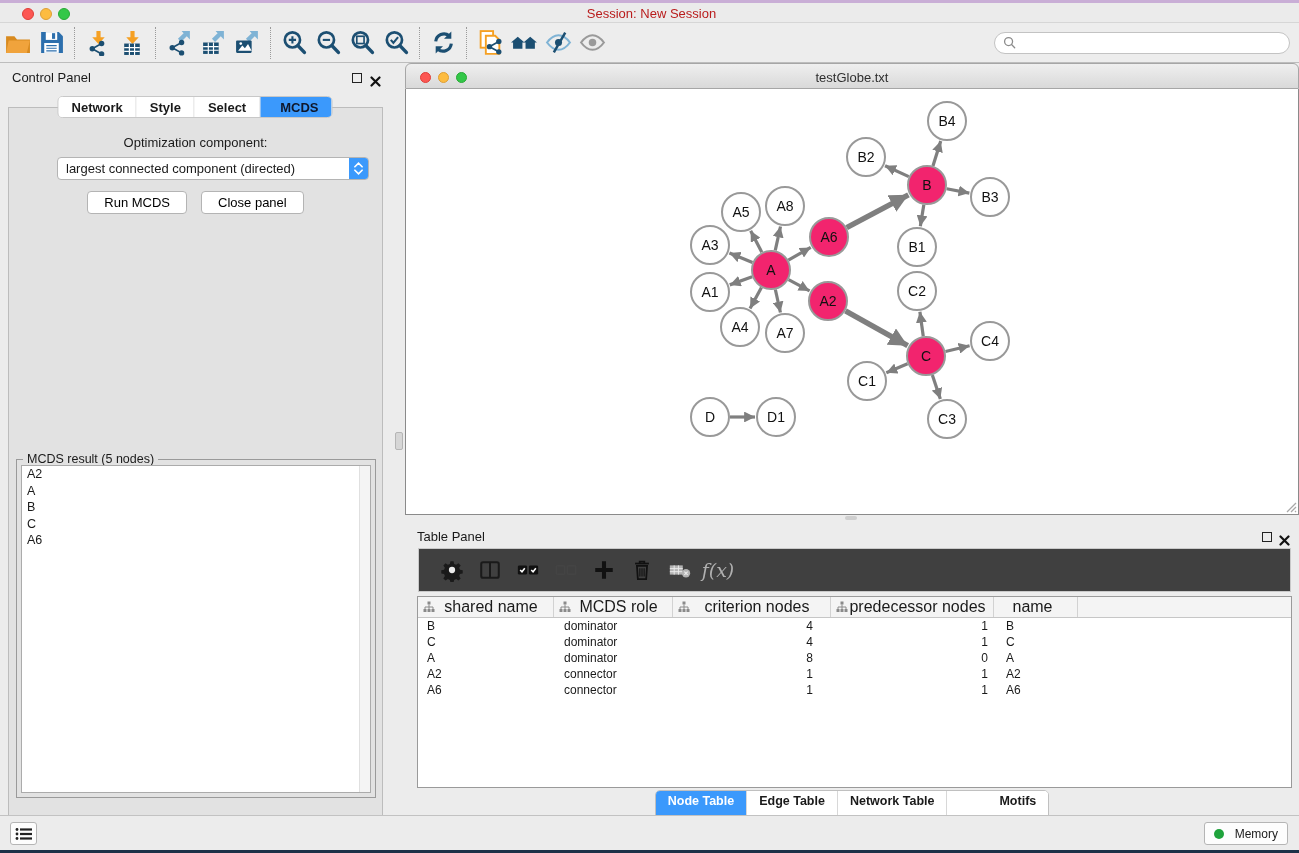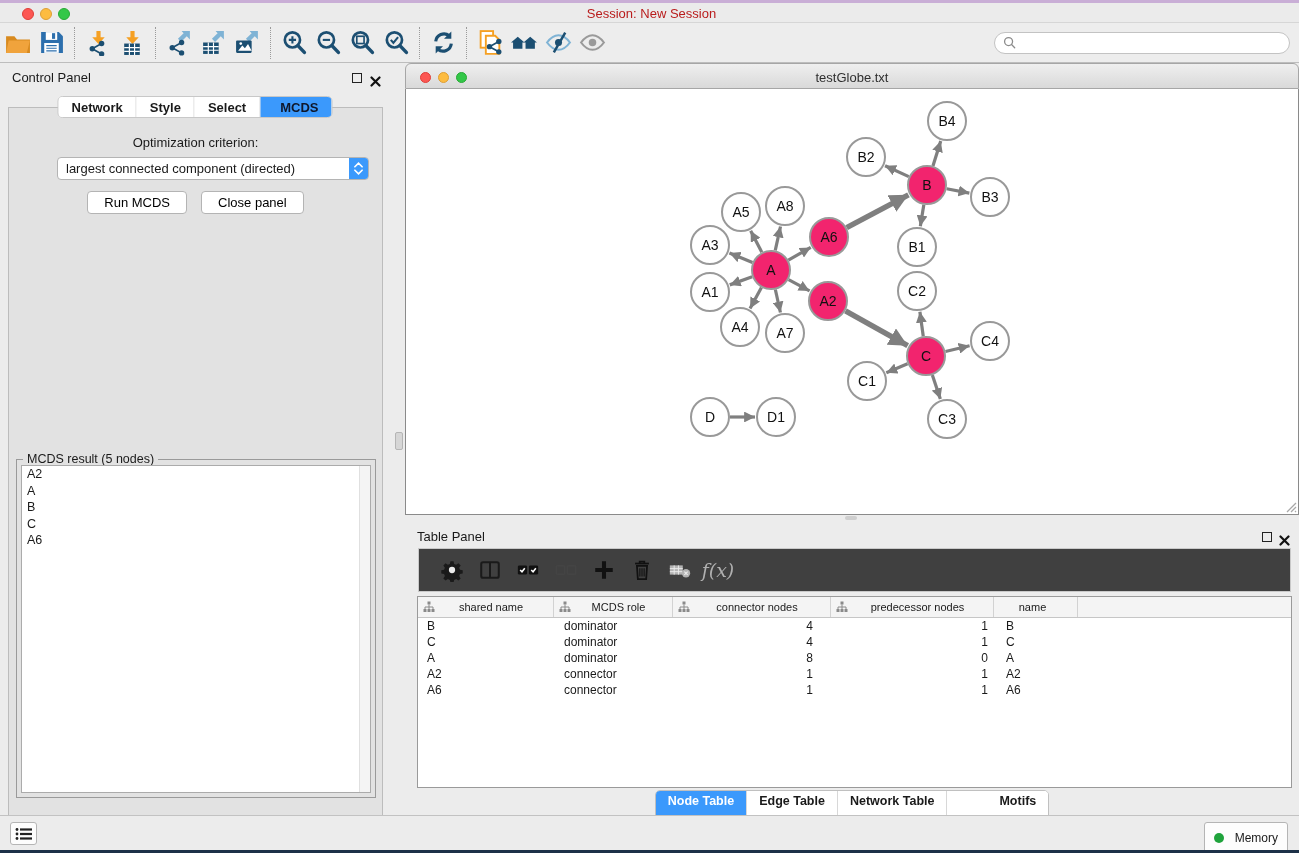--- a/index.html
+++ b/index.html
@@ -94,21 +94,21 @@
   #tp-float { right:27px; } #tp-close { right:9px; }
   #tp-toolbar { position:absolute; left:13px; top:26px; width:873px; height:44px;
     background:#404040; border:1px solid #c9c9c9; display:flex; align-items:center; padding-left:14px; }
   .tp-icon { width:38px; height:30px; display:flex; align-items:center; justify-content:center; flex:0 0 auto; }
   .tp-icon svg { width:24px; height:24px; }
   .tp-fx { font-family:"DejaVu Serif", serif; font-style:italic; font-size:19px; color:#b0b0b0; }
 
   #node-table { position:absolute; left:12px; top:74px; width:875px; height:192px;
     background:#fff; border:1px solid #9a9a9a; overflow:hidden; }
   #nt-header { display:flex; height:21px; background:#f4f4f4; border-bottom:1px solid #c6c6c6; }
-  .nt-hcell { display:flex; align-items:center; border-right:1px solid #d2d2d2; font-size:11px;
+  .nt-hcell { display:flex; align-items:center; border-right:1px solid #d2d2d2; font-size:16px;
     color:#1a1a1a; position:relative; }
   .nt-hcell .hicon { margin-left:5px; width:12px; height:12px; flex:0 0 auto; }
   .nt-hcell .hlabel { flex:1; text-align:center; padding-right:6px; }
   .nt-row { display:flex; height:16px; align-items:center; font-size:12px; }
   .nt-cell { overflow:hidden; white-space:nowrap; }
   .c0 { width:136px; padding-left:9px; }
   .c1 { width:119px; padding-left:10px; }
   .c2 { width:158px; text-align:right; padding-right:18px; }
   .c3 { width:163px; text-align:right; padding-right:6px; }
   .c4 { width:84px; padding-left:12px; }
@@ -119,21 +119,21 @@
   .tp-tab { padding:3px 12px; font-size:12.5px; font-weight:bold; border-right:1px solid #d8d8d8;
     background:#fff; line-height:14px; }
   .tp-tab:last-child { border-right:none;margin-left:40px; }
   .tp-tab.active { background:#3b99fc; color:#fff; }
 
   
   #status-bar { left:0; top:815px; width:1299px; height:35px; background:#ececec;
     border-top:1px solid #c2c2c2; }
   #list-button { position:absolute; left:10px; top:6px; width:27px; height:23px; background:#fdfdfd;
     border:1px solid #b5b5b5; border-radius:3px; display:flex; align-items:center; justify-content:center; }
-  #memory-button { position:absolute; right:11px; top:6px; height:31px; background:#fdfdfd;
+  #memory-button { position:absolute; right:11px; top:6px; height:23px; background:#fdfdfd;
     border:1px solid #b5b5b5; border-radius:3px; display:flex; align-items:center; padding:0 9px; gap:11px; }
   #memory-dot { width:10px; height:10px; border-radius:50%; background:#1fa33c; }
   #memory-label { font-size:12px; }
   #wallpaper-strip { left:0; top:850px; width:1299px; height:3px; background:#1d3148; }
 </style>
 </head>
 <body>
 
 <div id="top-strip" class="abs"></div>
 
@@ -302,21 +302,21 @@
         </svg>
     </div>
   </div>
   <div id="cp-tabs">
       <div class="cp-tab">Network</div>
       <div class="cp-tab">Style</div>
       <div class="cp-tab">Select</div>
       <div class="cp-tab active">MCDS</div>
     </div>
   <div id="cp-inner">
-    <div id="opt-label">Optimization criterion:</div>
+    <div id="opt-label">Optimization component:</div>
     <div id="criterion-select">
       <div class="val">largest connected component (directed)</div>
       <div class="stepper">
         <svg viewBox="0 0 10 6">
             <path d="M1 5 L5 1 L9 5" fill="none" stroke="#fff" stroke-width="1.8" stroke-linecap="round"></path>
           </svg>
         <svg viewBox="0 0 10 6">
             <path d="M1 1 L5 5 L9 1" fill="none" stroke="#fff" stroke-width="1.8" stroke-linecap="round"></path>
           </svg>
       </div>
@@ -557,21 +557,21 @@
           <div class="hlabel">MCDS role</div>
         </div>
         <div class="nt-hcell" style="width: 158px;">
           <svg class="hicon" viewBox="0 0 12 12">
             <rect x="4.5" y="0.5" width="3" height="3" fill="#8a8a8a"></rect>
             <rect x="0.5" y="8" width="3" height="3" fill="#8a8a8a"></rect>
             <rect x="4.5" y="8" width="3" height="3" fill="#8a8a8a"></rect>
             <rect x="8.5" y="8" width="3" height="3" fill="#8a8a8a"></rect>
             <path d="M6 3.5 V6 M2 8 V6 h8 v2 M6 6 v2" fill="none" stroke="#8a8a8a"></path>
           </svg>
-          <div class="hlabel">connector nodes</div>
+          <div class="hlabel">criterion nodes</div>
         </div>
         <div class="nt-hcell" style="width: 163px;">
           <svg class="hicon" viewBox="0 0 12 12">
             <rect x="4.5" y="0.5" width="3" height="3" fill="#8a8a8a"></rect>
             <rect x="0.5" y="8" width="3" height="3" fill="#8a8a8a"></rect>
             <rect x="4.5" y="8" width="3" height="3" fill="#8a8a8a"></rect>
             <rect x="8.5" y="8" width="3" height="3" fill="#8a8a8a"></rect>
             <path d="M6 3.5 V6 M2 8 V6 h8 v2 M6 6 v2" fill="none" stroke="#8a8a8a"></path>
           </svg>
           <div class="hlabel">predecessor nodes</div>

